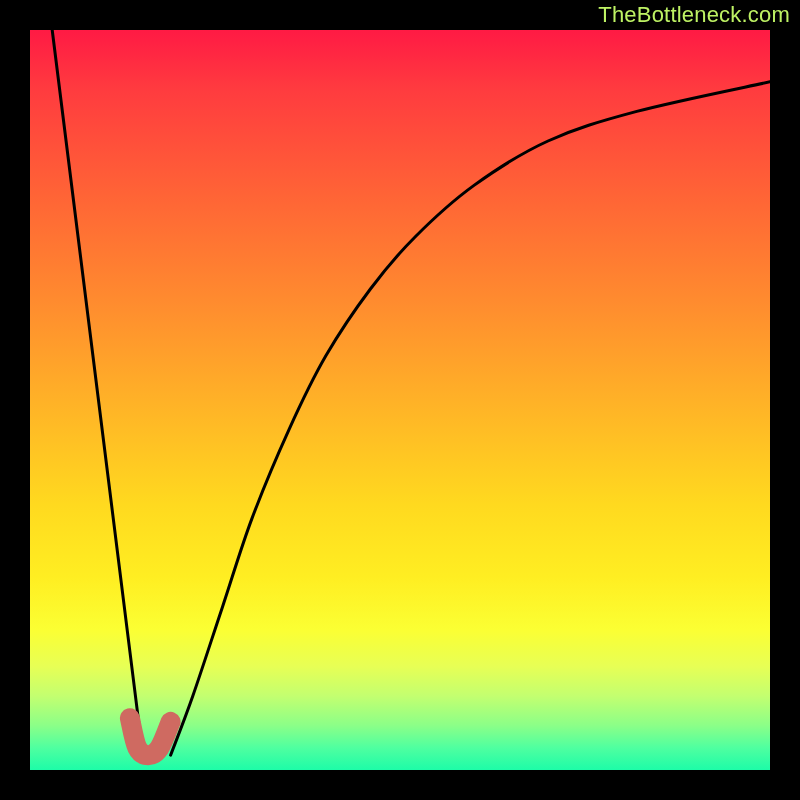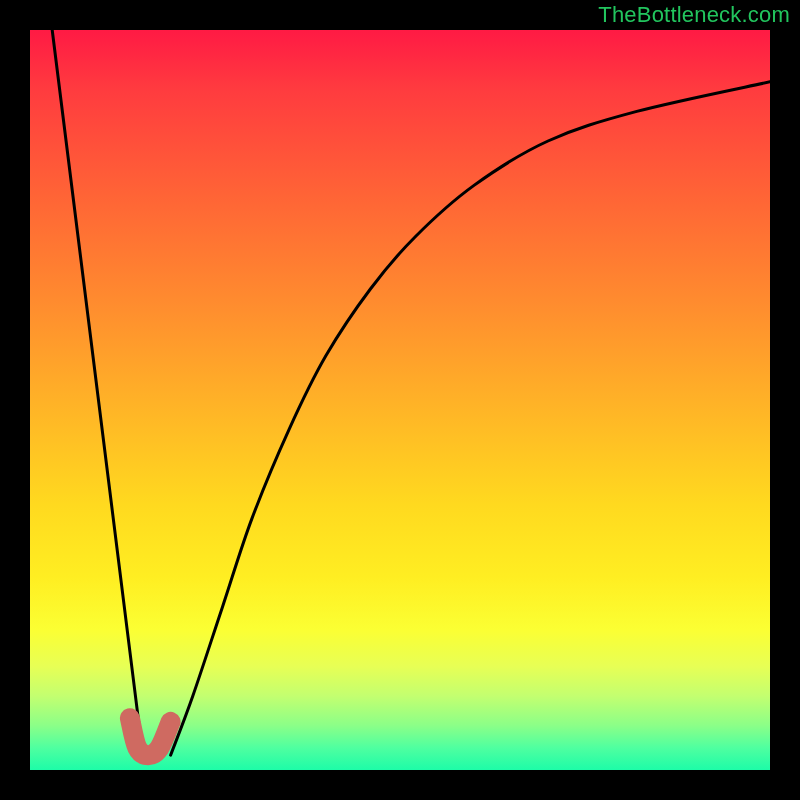--- a/index.html
+++ b/index.html
@@ -14,21 +14,21 @@
   .outer {
     position: relative;
     width: 800px;
     height: 800px;
     background: #000;
   }
   .watermark {
     position: absolute;
     top: 2px;
     right: 10px;
-    color: #22c55e;
+    color: #bef264;
     font-size: 22px;
     font-weight: 400;
     letter-spacing: 0.2px;
     z-index: 20;
     user-select: none;
   }
   .plot-area {
     position: absolute;
     left: 30px;
     top: 30px;

